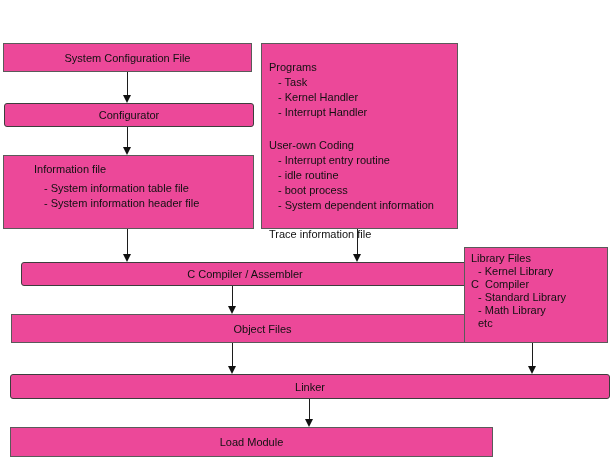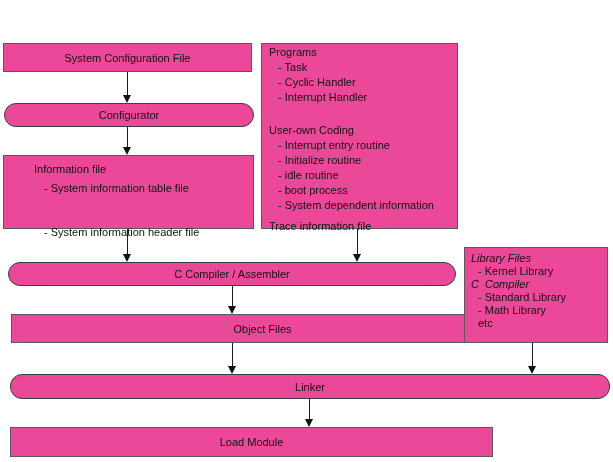--- a/index.html
+++ b/index.html
@@ -23,34 +23,34 @@
     border: 1px solid #5a5a5a;
     background: #ec4899;
   }
   .center {
     display: flex;
     align-items: center;
     justify-content: center;
     text-align: center;
   }
   .stadium {
-    border-radius: 12px;
+    border-radius: 3px;
     border-color: #3d3d3d;
   }
   
   .p-title { padding-left: 7px;  line-height: 15px; white-space: pre; }
   .p-item  { padding-left: 16px; line-height: 15px; white-space: pre; }
   .gap-sm  { margin-top: 18px; }
-  .gap-md  { margin-top: 6px; }
+  .gap-md  { margin-top: 14px; }
   .info-title { padding-left: 30px; line-height: 15px; margin-top: 6px; white-space: pre; }
-  .info-item  { padding-left: 40px; line-height: 15px; white-space: pre; margin-top: 29px; }
+  .info-item  { padding-left: 40px; line-height: 15px; white-space: pre; }
   .info-gap   { margin-top: 4px; }
   
   .lib-line { line-height: 13px; white-space: pre; }
-  .ind0 { padding-left: 6px; font-style: italic; }
+  .ind0 { padding-left: 6px; }
   .ind1 { padding-left: 13px; }
   
   .vline {
     position: absolute;
     width: 1px;
     background: #1c1c1c;
   }
   .ahead {
     position: absolute;
     width: 0;
@@ -72,35 +72,34 @@
   <div class="node stadium center" style="left:4px; top:103px; width:250px; height:24px;">
     <span>Configurator</span>
   </div>
 
   <div class="node" style="left:3px; top:155px; width:251px; height:74px;">
     <div class="info-title">Information file</div>
     <div class="info-item info-gap">- System information table file</div>
     <div class="info-item">- System information header file</div>
   </div>
 
-  <div class="node" style="left:261px; top:43px; width:197px; height:186px; padding-top:1px;">
+  <div class="node" style="left:261px; top:43px; width:197px; height:186px; padding-top:16px;">
     <div class="p-title">Programs</div>
     <div class="p-item">- Task</div>
-    <div class="p-item">- Cyclic Handler</div>
+    <div class="p-item">- Kernel Handler</div>
     <div class="p-item">- Interrupt Handler</div>
     <div class="p-title gap-sm">User-own Coding</div>
     <div class="p-item">- Interrupt entry routine</div>
-    <div class="p-item">- Initialize routine</div>
     <div class="p-item">- idle routine</div>
     <div class="p-item">- boot process</div>
     <div class="p-item">- System dependent information</div>
     <div class="p-title gap-md">Trace information file</div>
   </div>
 
-  <div class="node stadium center" style="left:8px; top:262px; width:448px; height:24px;">
+  <div class="node stadium center" style="left:21px; top:262px; width:448px; height:24px;">
     <span>C Compiler / Assembler</span>
   </div>
 
   <div class="node center" style="left:11px; top:314px; width:503px; height:29px;">
     <span>Object Files</span>
   </div>
 
   <div class="node" style="left:464px; top:247px; width:144px; height:96px; padding-top:4px;">
     <div class="lib-line ind0">Library Files</div>
     <div class="lib-line ind1">- Kernel Library</div>

